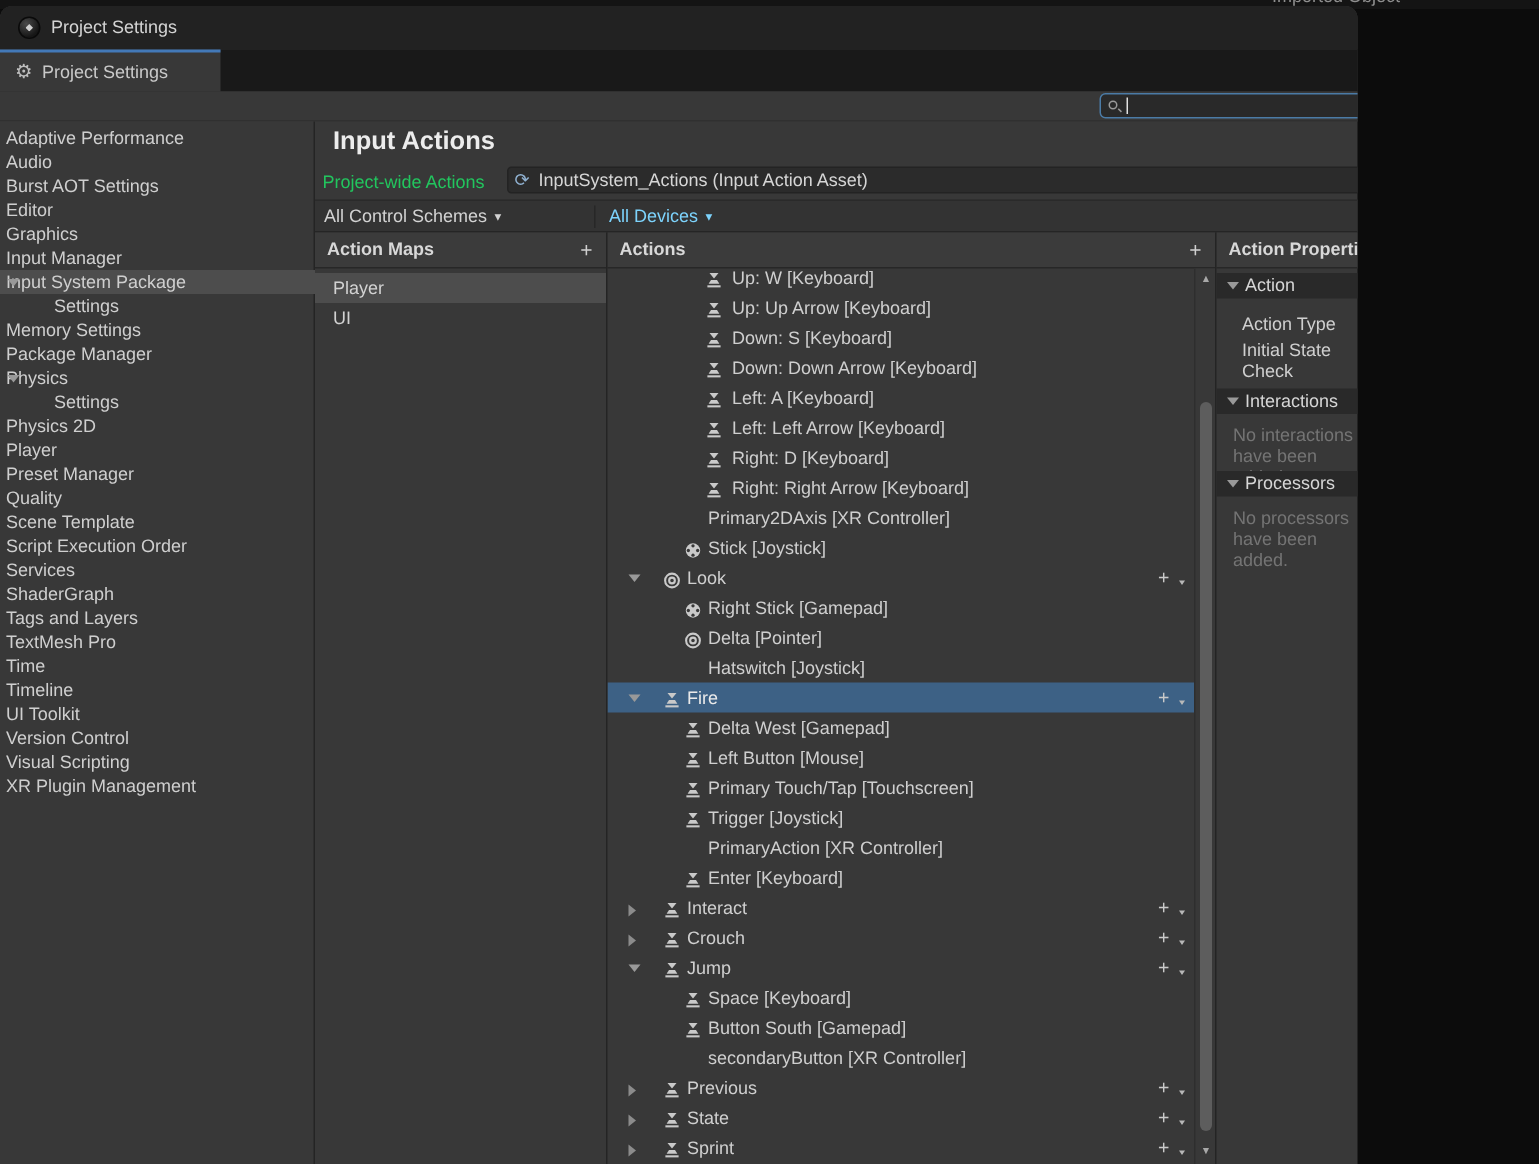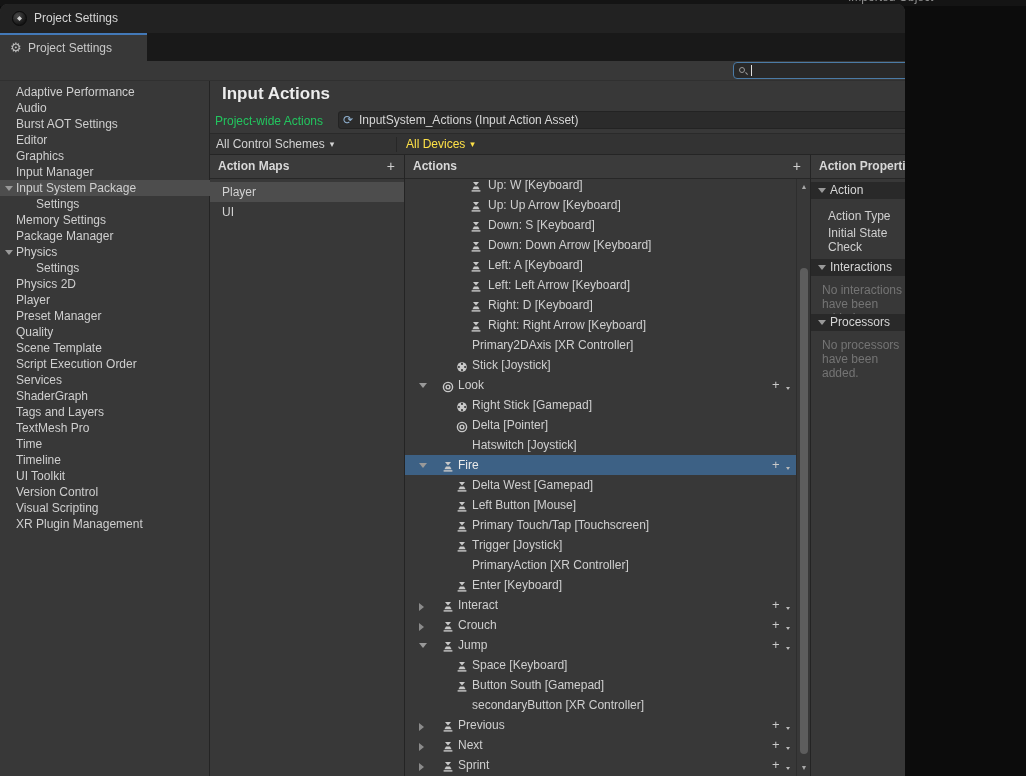--- a/index.html
+++ b/index.html
@@ -32,40 +32,40 @@
   #searchbox{left:733px;top:1px;width:291px;height:17px;background:#292929;border:1px solid #4b7ba6;border-radius:4px}
   #searchbox .mag{position:absolute;left:5px;top:4px;width:6px;height:6px;border:1.2px solid #9a9a9a;border-radius:50%}
   #searchbox .mag::after{content:"";position:absolute;left:5px;top:5px;width:3px;height:1.2px;background:#9a9a9a;transform:rotate(45deg)}
   #searchbox .caret{position:absolute;left:17px;top:2px;width:1px;height:11px;background:#e0e0e0}
   #searchbox input{position:absolute;left:22px;top:0;width:260px;height:15px;background:transparent;border:none;outline:none;color:#ddd;font-family:"Liberation Sans",sans-serif;font-size:12px}
   
   #sidebar{left:0;top:77px;width:210px;height:695px;background:#383838;border-right:1px solid #242424}
   #sidebar-list{position:absolute;left:0;top:3px;width:210px}
   .srow{position:relative;height:16px;line-height:16px;color:#cfcfcf;white-space:nowrap}
   .srow.ssel{background:#4d4d4d}
-  .slab{padding-left:16px;display:block}
+  .slab{padding-left:4px;display:block}
   .slab.ind{padding-left:36px}
   .tri{display:inline-block;width:0;height:0}
   .tri.open{border-left:4px solid transparent;border-right:4px solid transparent;border-top:5px solid #999}
   .tri.closed{border-top:4px solid transparent;border-bottom:4px solid transparent;border-left:5px solid #8b8b8b}
   .srow .tri{position:absolute;left:5px;top:6px}
   
   #main-title{left:222px;top:80px;font-size:17px;font-weight:bold;color:#ececec}
   #main-kebab{left:1015px;top:84px;color:#9a9a9a;font-size:13px}
   #pwa-label{left:215px;top:110px;color:#22c55e}
   #asset-field{left:338px;top:107px;width:678px;height:18px;background:#2b2b2b;border:1px solid #232323;border-radius:3px;line-height:16px}
   #asset-field .aicon{position:absolute;left:4px;top:0;color:#8fb0cf;font-size:12px}
   #asset-field .aname{position:absolute;left:20px;top:0;color:#d6d6d6;white-space:nowrap}
   #picker{left:1012px;top:108px;color:#b0b0b0;font-size:13px}
   
   #toolbar{left:210px;top:129px;width:816px;height:22px;background:#333;border-top:1px solid #2a2a2a;border-bottom:1px solid #252525;line-height:20px}
   #schemes{position:absolute;left:6px;top:0;color:#d2d2d2}
   #schemes .caret,#devices .caret{font-size:9px;margin-left:5px;vertical-align:1px}
   #tbdivider{position:absolute;left:186px;top:3px;width:1px;height:15px;background:#272727}
-  #devices{position:absolute;left:196px;top:0;color:#fde047}
+  #devices{position:absolute;left:196px;top:0;color:#7dd3fc}
   
   .colhdr{top:151px;height:24px;background:#3b3b3b;border-bottom:1px solid #272727;line-height:23px;font-weight:bold;color:#d8d8d8}
   #hdr-maps{left:210px;width:194px}
   #hdr-actions{left:405px;width:405px}
   #hdr-props{left:811px;width:215px}
   .colhdr .htxt{position:absolute;left:8px;top:0}
   .colhdr .hplus{position:absolute;right:9px;top:0;font-weight:normal;font-size:14px;color:#cfcfcf}
   .vdiv{top:151px;width:1px;height:621px;background:#242424}
   #vdiv1{left:404px} #vdiv2{left:810px}
   
@@ -484,21 +484,21 @@
           <span class="alab" style="left: 53px;">Previous</span>
           <span class="addbtn">+</span>
         </div>
         <div class="arow">
           <span class="tri closed" style="left: 14px;"></span>
           <span class="ticon" style="left: 37px;"><svg width="12" height="12" viewBox="0 0 12 12">
               <path fill="#c9c9c9" d="M3 1h6L6 4.6z"></path>
               <path fill="#c9c9c9" d="M4 5.6h4l1.6 2.6H2.4z"></path>
               <rect x="1.6" y="9.2" width="8.8" height="1.4" fill="#c9c9c9"></rect>
             </svg></span>
-          <span class="alab" style="left: 53px;">Next</span>
+          <span class="alab" style="left: 53px;">State</span>
           <span class="addbtn">+</span>
         </div>
         <div class="arow">
           <span class="tri closed" style="left: 14px;"></span>
           <span class="ticon" style="left: 37px;"><svg width="12" height="12" viewBox="0 0 12 12">
               <path fill="#c9c9c9" d="M3 1h6L6 4.6z"></path>
               <path fill="#c9c9c9" d="M4 5.6h4l1.6 2.6H2.4z"></path>
               <rect x="1.6" y="9.2" width="8.8" height="1.4" fill="#c9c9c9"></rect>
             </svg></span>
           <span class="alab" style="left: 53px;">Sprint</span>

